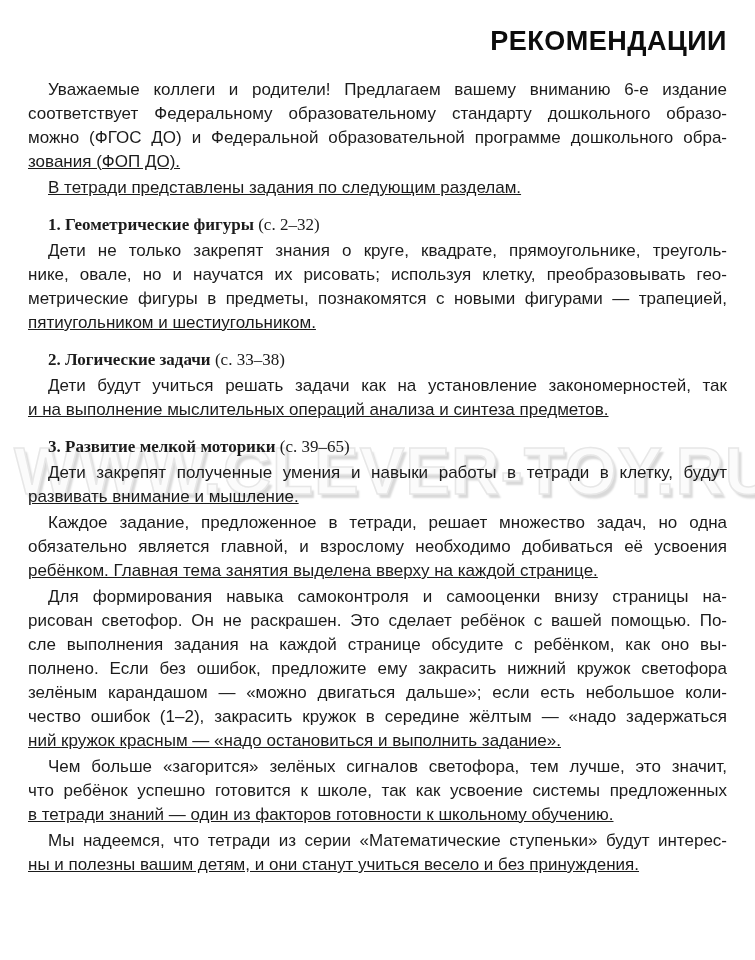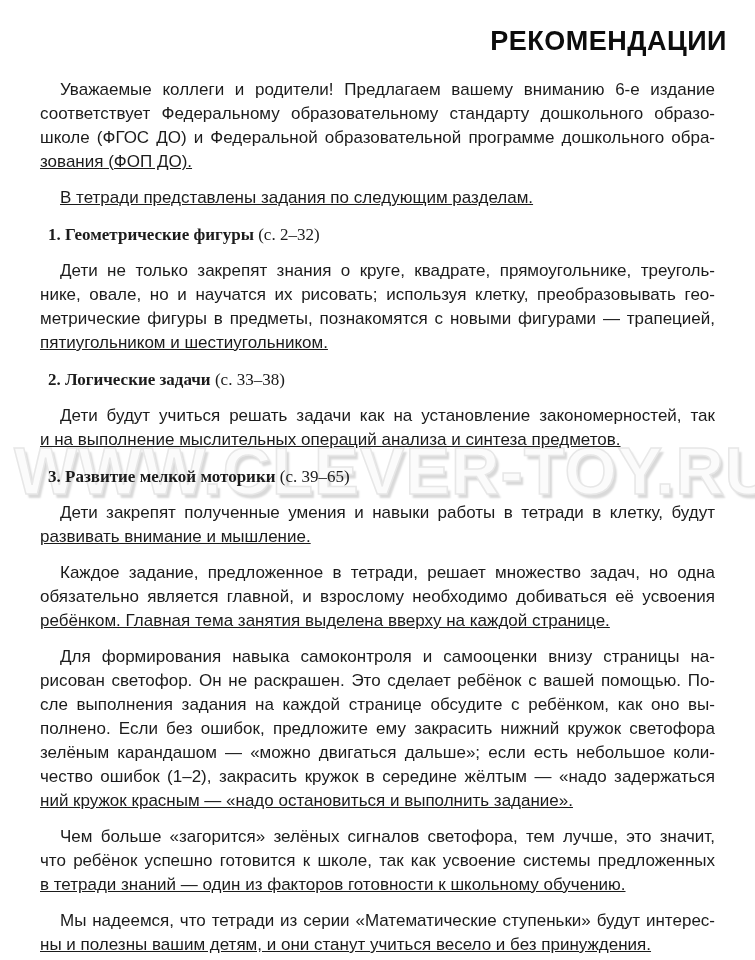--- a/index.html
+++ b/index.html
@@ -43,21 +43,21 @@
     font-size: 27px;
     font-weight: 700;
     color: #0d0d0d;
     letter-spacing: 0.5px;
     margin: 0 0 21px 0;
   }
   .body-text {
     font-size: 17px;
     line-height: 24px;
   }
-  .para { margin: 12px; }
+  .para { margin: 0; }
   .para + .para { margin-top: 2px; }
   .heading {
     margin-top: 13px;
     margin-bottom: 2px;
     padding-left: 20px;
     font-size: 17px;
     line-height: 24px;
     font-family: Liberation Serif, serif;
   }
   .heading .h-bold { font-weight: 700; }
@@ -79,21 +79,21 @@
 <div class="page">
   <div class="watermark">WWW.CLEVER-TOY.RU</div>
 
   <div class="content">
     <h1 class="title">РЕКОМЕНДАЦИИ</h1>
 
     <div class="body-text">
         <div class="para">
           <div class="line indent">Уважаемые коллеги и родители! Предлагаем вашему вниманию 6-е издание</div>
           <div class="line">соответствует Федеральному образовательному стандарту дошкольного образо-</div>
-          <div class="line">школе (ФГОС ДО) и Федеральной образовательной программе дошкольного обра-</div>
+          <div class="line">можно (ФГОС ДО) и Федеральной образовательной программе дошкольного обра-</div>
           <div class="line last">зования (ФОП ДО).</div>
         </div>
         <div class="para">
           <div class="line indent last">В тетради представлены задания по следующим разделам.</div>
         </div>
         <div class="heading"><span class="h-bold">1. Геометрические фигуры</span><span class="h-rest"> (с. 2–32)</span></div>
         <div class="para">
           <div class="line indent">Дети не только закрепят знания о круге, квадрате, прямоугольнике, треуголь-</div>
           <div class="line">нике, овале, но и научатся их рисовать; используя клетку, преобразовывать гео-</div>
           <div class="line">метрические фигуры в предметы, познакомятся с новыми фигурами — трапецией,</div>

